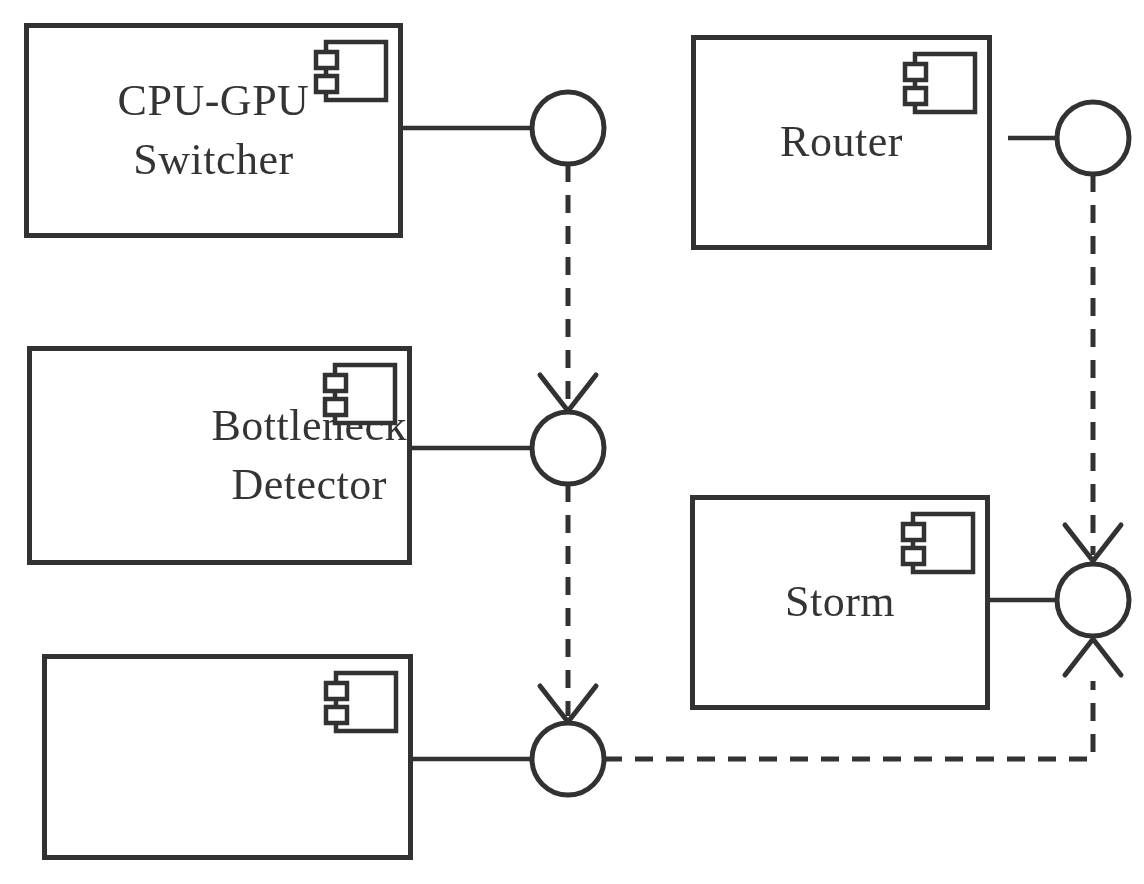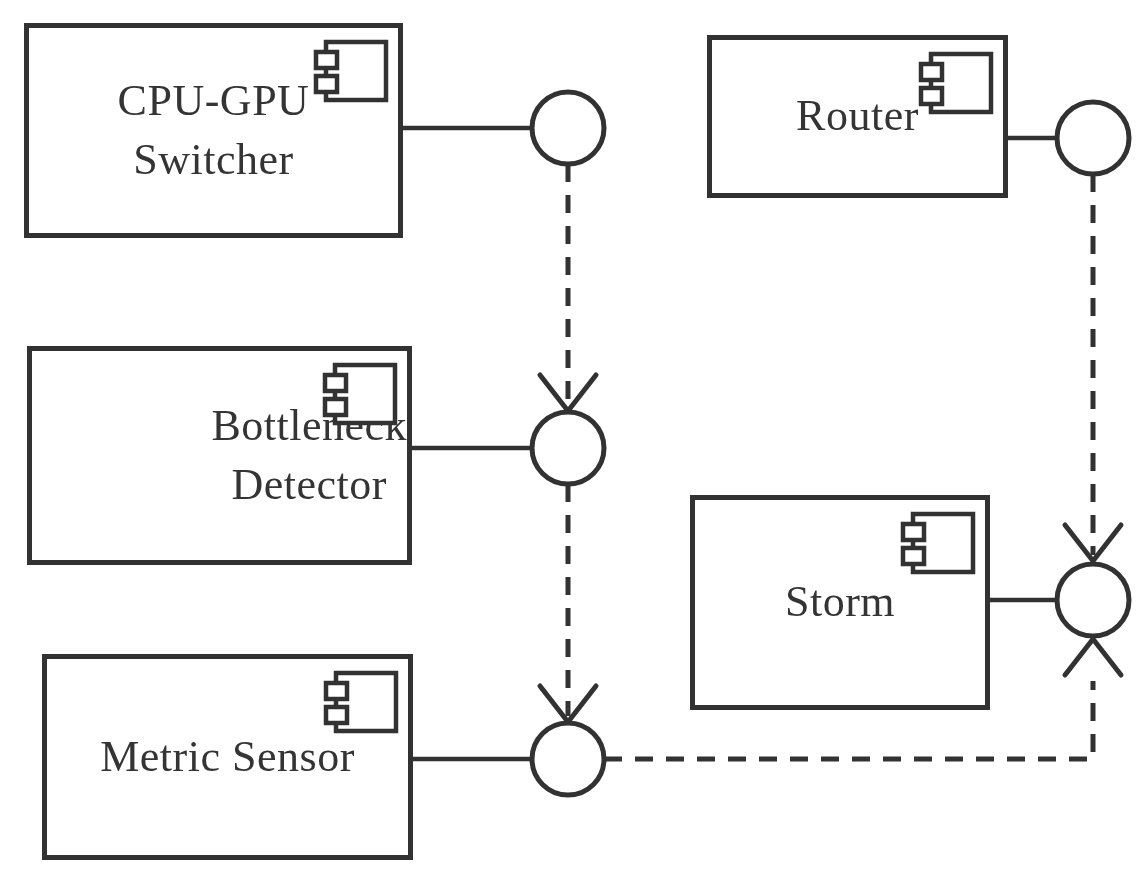--- a/index.html
+++ b/index.html
@@ -41,21 +41,21 @@
   }
   .comp-icon {
     position: absolute;
     top: 11px;
     right: 8px;
     width: 80px;
     height: 64px;
   }
   
   .box-cpu-gpu   { left: 24px;  top: 23px;  width: 379px; height: 215px; }
-  .box-router    { left: 707px; top: 35px;  width: 301px; height: 163px; }
+  .box-router    { left: 691px; top: 35px;  width: 301px; height: 215px; }
   .box-bottleneck{ left: 27px;  top: 346px; width: 385px; height: 219px; justify-content: flex-end; }
   .box-storm     { left: 690px; top: 495px; width: 300px; height: 215px; }
   .box-metric    { left: 42px;  top: 654px; width: 371px; height: 206px; }
 
   .stroke   { stroke: #323232; fill: none; }
   .sw4      { stroke-width: 4.5; }
   .sw5      { stroke-width: 5; }
   .iface    { fill: #ffffff; stroke: #323232; stroke-width: 5; }
   .dashed   { stroke-dasharray: 18 13; }
   .arrowV   { stroke-linecap: round; }
@@ -150,16 +150,15 @@
     </svg>
     <div class="box-label">Storm</div>
   </div>
 
   <div class="component-box box-metric">
     <svg class="comp-icon" viewBox="0 0 80 64">
       <rect x="16" y="3" width="60" height="58" fill="#ffffff" stroke="#323232" stroke-width="4.5"></rect>
       <rect x="6" y="13" width="21" height="16" fill="#ffffff" stroke="#323232" stroke-width="4.5"></rect>
       <rect x="6" y="37" width="21" height="16" fill="#ffffff" stroke="#323232" stroke-width="4.5"></rect>
     </svg>
-    <div class="box-label">Metric Sensor</div>
   </div>
 
 </div>
 
 </body></html>

